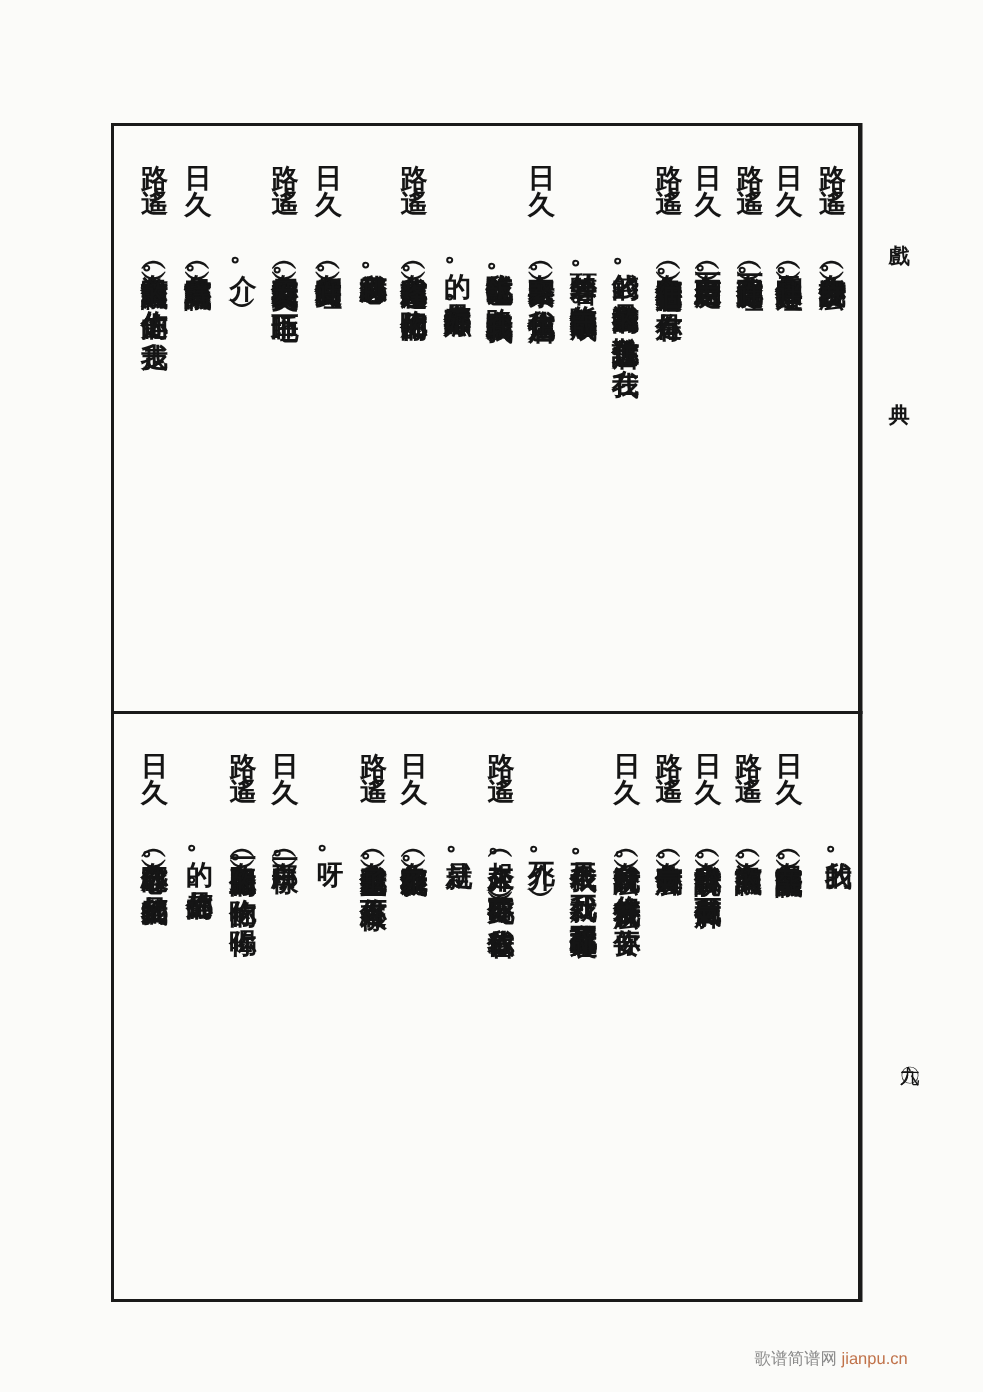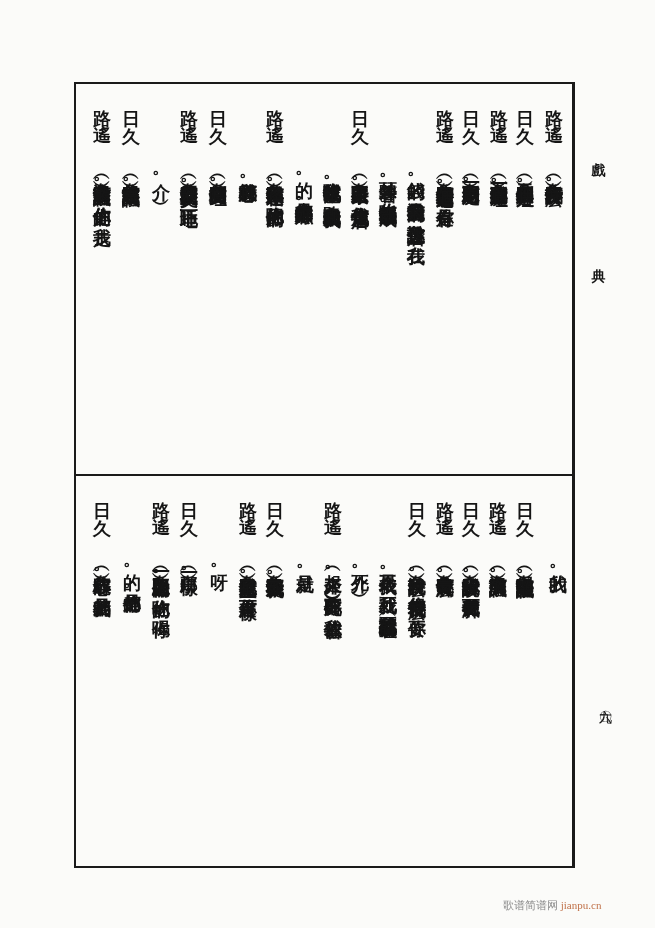--- a/index.html
+++ b/index.html
@@ -44,21 +44,21 @@
     writing-mode: vertical-rl; text-orientation: upright;
     font-size: 14px; font-weight: 700;
   }
   .page-num {
     position: absolute; left: 597px; top: 700px;
     writing-mode: vertical-rl; text-orientation: upright;
     font-size: 13px; line-height: 16px; letter-spacing: 0;
   }
   .watermark {
     position: absolute; left: 503px; top: 898px;
-    font-family: Liberation Serif, serif; font-size: 11px; color: #8a8a8a;
+    font-family: Liberation Sans, sans-serif; font-size: 11px; color: #8a8a8a;
   }
   .watermark .domain { color: #c0724a; }
 </style>
 </head>
 <body>
 
 <div class="frame"></div>
 <div class="divider"></div>
 
 <div class="margin-title" style="top:152px;">戲</div>

